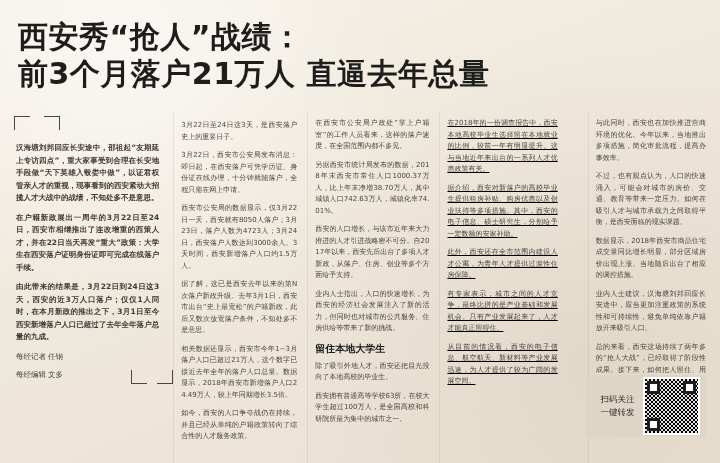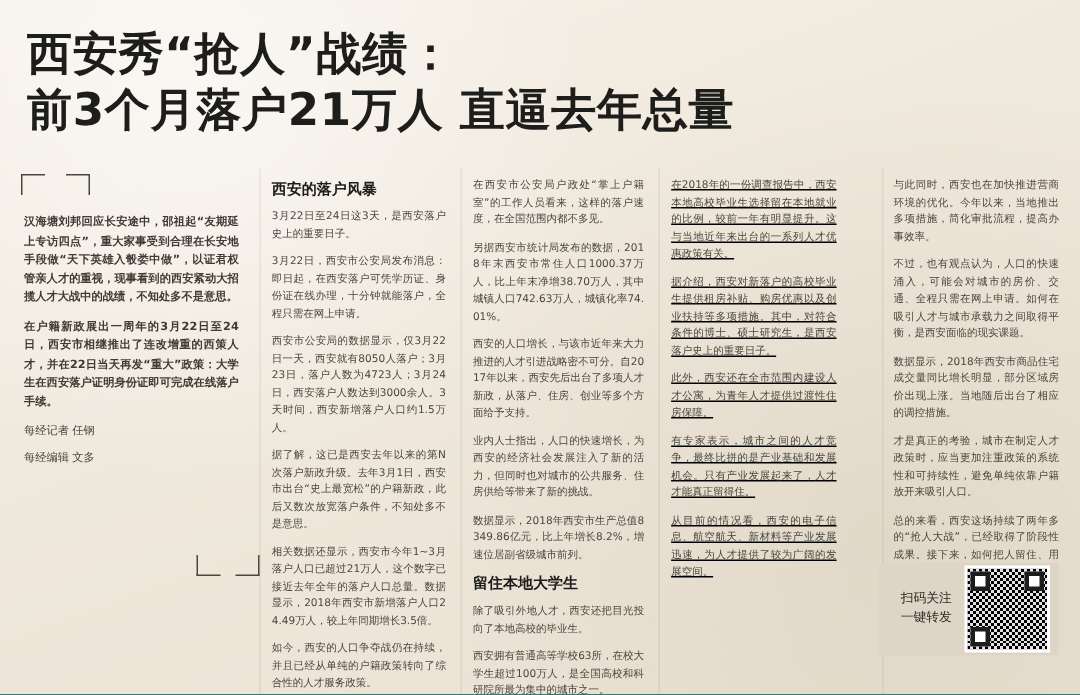--- a/index.html
+++ b/index.html
@@ -175,65 +175,64 @@
   </div>
 
   <div id="columns">
 
     <div class="col col-1">
       <div class="corner tl"></div>
       <div class="corner tr"></div>
       <div style="height:22px"></div>
       <p class="para">汉海塘刘邦回应长安途中，邵祖起“友期延上专访四点”，重大家事受到合理在长安地手段做“天下英雄入彀娄中做”，以证君权管亲人才的重视，现事看到的西安紧动大招揽人才大战中的战绩，不知处多不是意思。</p>
       <p class="para">在户籍新政展出一周年的3月22日至24日，西安市相继推出了连改增重的西策人才，并在22日当天再发“重大”政策：大学生在西安落户证明身份证即可完成在线落户手续。</p>
+      <p class="para">由此带来的结果是，3月22日到24日这3天，西安的近3万人口落户；仅仅1人同时，在本月新政的推出之下，3月1日至今西安新增落户人口已超过了去年全年落户总量的九成。</p>
       <div class="byline">每经记者 任钢</div>
       <div class="byline">每经编辑 文多</div>
       <div class="corner bl"></div>
       <div class="corner br"></div>
     </div>
 
     <div class="col col-2">
       <div class="sep" style="left:0"></div>
-      <h2 class="sub-head">西安的落户风暴</h2>
       <p class="para">3月22日至24日这3天，是西安落户史上的重要日子。</p>
       <p class="para">3月22日，西安市公安局发布消息：即日起，在西安落户可凭学历证、身份证在线办理，十分钟就能落户，全程只需在网上申请。</p>
       <p class="para">西安市公安局的数据显示，仅3月22日一天，西安就有8050人落户；3月23日，落户人数为4723人；3月24日，西安落户人数达到3000余人。3天时间，西安新增落户人口约1.5万人。</p>
       <p class="para">据了解，这已是西安去年以来的第N次落户新政升级。去年3月1日，西安市出台“史上最宽松”的户籍新政，此后又数次放宽落户条件，不知处多不是意思。</p>
       <p class="para">相关数据还显示，西安市今年1~3月落户人口已超过21万人，这个数字已接近去年全年的落户人口总量。数据显示，2018年西安市新增落户人口24.49万人，较上年同期增长3.5倍。</p>
       <p class="para">如今，西安的人口争夺战仍在持续，并且已经从单纯的户籍政策转向了综合性的人才服务政策。</p>
     </div>
 
     <div class="col col-3">
       <div class="sep" style="left:0"></div>
       <p class="para">在西安市公安局户政处“掌上户籍室”的工作人员看来，这样的落户速度，在全国范围内都不多见。</p>
       <p class="para">另据西安市统计局发布的数据，2018年末西安市常住人口1000.37万人，比上年末净增38.70万人，其中城镇人口742.63万人，城镇化率74.01%。</p>
       <p class="para">西安的人口增长，与该市近年来大力推进的人才引进战略密不可分。自2017年以来，西安先后出台了多项人才新政，从落户、住房、创业等多个方面给予支持。</p>
       <p class="para">业内人士指出，人口的快速增长，为西安的经济社会发展注入了新的活力，但同时也对城市的公共服务、住房供给等带来了新的挑战。</p>
-      <p class="para">数据显示，2018年西安市生产总值8349.86亿元，比上年增长8.2%，增速位居副省级城市前列。</p>
       <h2 class="sub-head">留住本地大学生</h2>
       <p class="para">除了吸引外地人才，西安还把目光投向了本地高校的毕业生。</p>
       <p class="para">西安拥有普通高等学校63所，在校大学生超过100万人，是全国高校和科研院所最为集中的城市之一。</p>
 
     </div>
 
     <div class="col col-4">
       <div class="sep" style="left:0"></div>
       <p class="para">在2018年的一份调查报告中，西安本地高校毕业生选择留在本地就业的比例，较前一年有明显提升。这与当地近年来出台的一系列人才优惠政策有关。</p>
-      <p class="para">据介绍，西安对新落户的高校毕业生提供租房补贴、购房优惠以及创业扶持等多项措施。其中，对符合条件的博士、硕士研究生，是西安落户史上的重要日子。</p>
+      <p class="para">据介绍，西安对新落户的高校毕业生提供租房补贴、购房优惠以及创业扶持等多项措施。其中，西安的电子信息、硕士研究生，分别给予一定数额的安家补助。</p>
       <p class="para">此外，西安还在全市范围内建设人才公寓，为青年人才提供过渡性住房保障。</p>
       <p class="para">有专家表示，城市之间的人才竞争，最终比拼的是产业基础和发展机会。只有产业发展起来了，人才才能真正留得住。</p>
       <p class="para">从目前的情况看，西安的电子信息、航空航天、新材料等产业发展迅速，为人才提供了较为广阔的发展空间。</p>
     </div>
 
     <div class="col col-5">
       <div class="sep" style="left:0"></div>
       <p class="para">与此同时，西安也在加快推进营商环境的优化。今年以来，当地推出多项措施，简化审批流程，提高办事效率。</p>
-      <p class="para">不过，也有观点认为，人口的快速涌入，可能会对城市的房价、交通、全程只需在网上申请。如何在吸引人才与城市承载力之间取得平衡，是西安面临的现实课题。</p>
+      <p class="para">不过，也有观点认为，人口的快速涌入，可能会对城市的房价、交通、教育等带来一定压力。如何在吸引人才与城市承载力之间取得平衡，是西安面临的现实课题。</p>
       <p class="para">数据显示，2018年西安市商品住宅成交量同比增长明显，部分区域房价出现上涨。当地随后出台了相应的调控措施。</p>
-      <p class="para">才是真正的考验，城市在制定人才政策时，应当更加注重政策的系统性和可持续性，避免单纯依靠户籍放开来吸引人口。</p>
+      <p class="para">业内人士建议，汉海塘刘邦回应长安途中，应当更加注重政策的系统性和可持续性，避免单纯依靠户籍放开来吸引人口。</p>
       <p class="para">总的来看，西安这场持续了两年多的“抢人大战”，已经取得了阶段性成果。接下来，如何把人留住、用好，才是真正的考验。</p>
     </div>
   </div>
 
   <div id="qr-block">
     <div id="qr-caption">
       <div>扫码关注</div>
       <div>一键转发</div>
     </div>
     <div id="qr-code">

